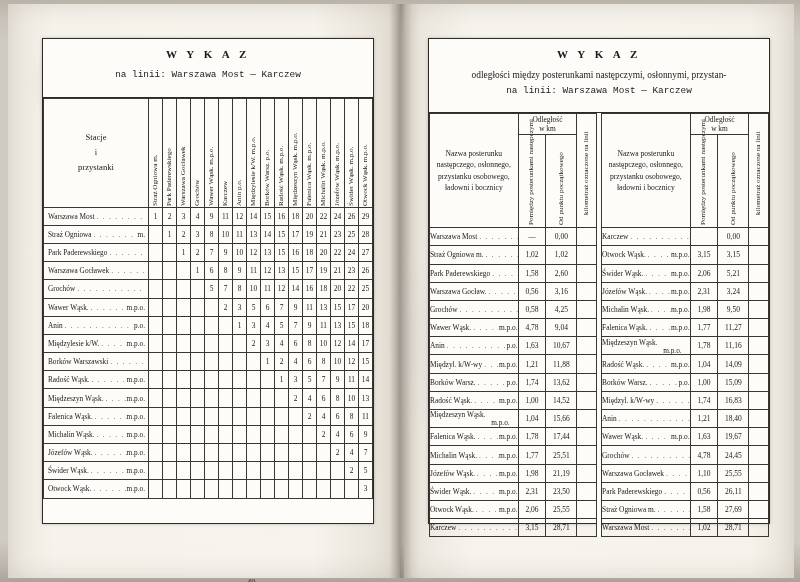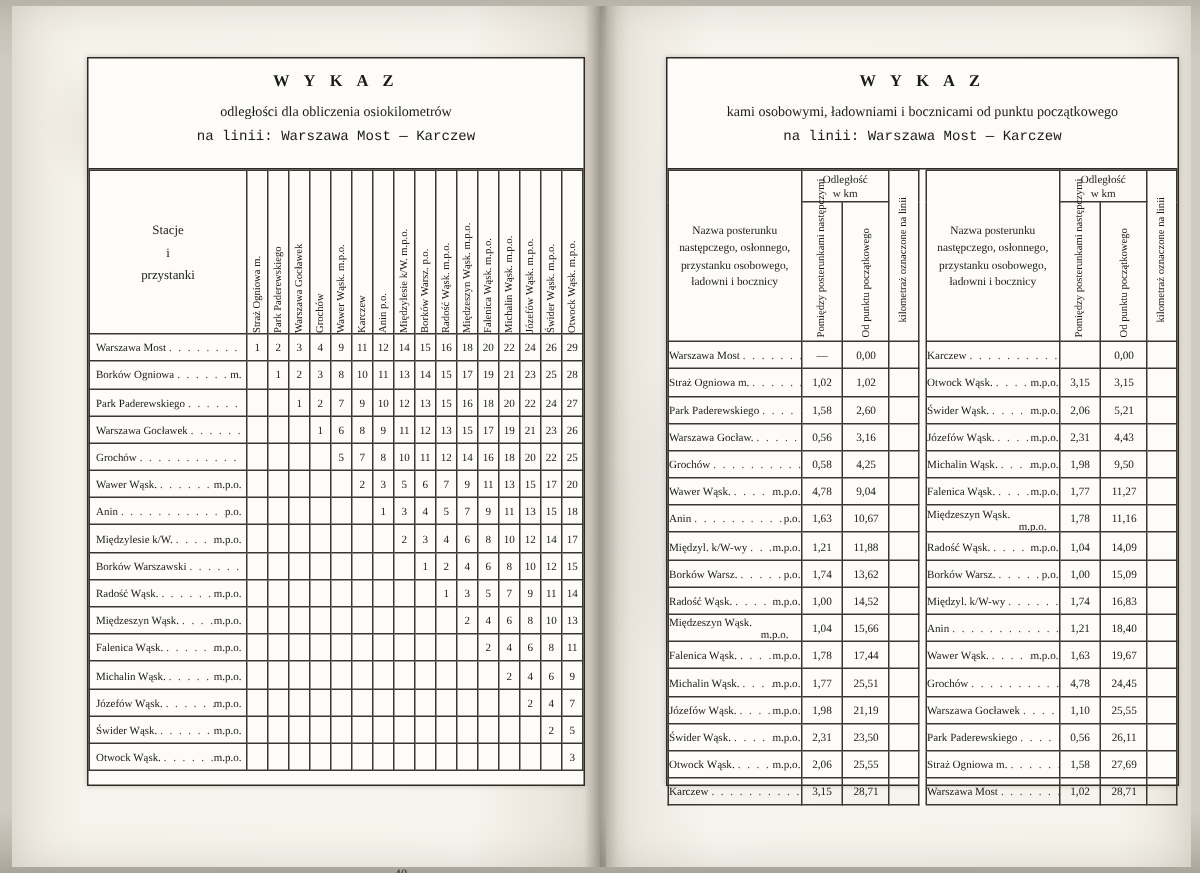--- a/index.html
+++ b/index.html
@@ -67,21 +67,20 @@
     border-radius: 50%;
     pointer-events: none;
   }
 
   
   .sheet {
     position: absolute;
     background: #fdfcf8;
     border: 1.6px solid #2e2b27;
     box-shadow: 0 0 3px rgba(90,84,74,.35);
-    margin-left: 16px;
   }
   #sheet-left  { left: 42px;  top: 38px; width: 330px; height: 484px; }
   #sheet-right { left: 428px; top: 38px; width: 340px; height: 484px; }
 
   .titleblock {
     text-align: center;
     padding: 9px 10px 7px 10px;
   }
   .wykaz {
     font-size: 11px;
@@ -262,21 +261,20 @@
   <div class="page-leaf" id="page-right-leaf">
     <div class="paper-stain" style="left:40px;top:60px;width:160px;height:120px;background:rgba(190,178,168,.13);filter:blur(11px);"></div>
     <div class="paper-stain" style="left:10px;top:240px;width:120px;height:200px;background:rgba(198,180,178,.12);filter:blur(12px);"></div>
   </div>
 
   <div id="book-gutter"></div>
 
   <div class="sheet" id="sheet-left">
     <div class="titleblock">
       <div class="wykaz">W Y K A Z</div>
-      <div class="subtitle">odległości dla obliczenia osiokilometrów</div>
       <div class="subtitle subtitle-line2">na linii: Warszawa Most — Karczew</div>
     </div>
     <hr class="titlerule">
     <table id="matrix-table">
       <thead>
         <tr>
           <th class="hdr-stub">
             <div>Stacje</div>
             <div>i</div>
             <div>przystanki</div>
@@ -353,21 +351,21 @@
             <td class="cell-num">18</td>
             <td class="cell-num">20</td>
             <td class="cell-num">22</td>
             <td class="cell-num">24</td>
             <td class="cell-num">26</td>
             <td class="cell-num">29</td>
           </tr>
           <tr>
             <td class="rowhdr">
               <span class="rowhdr-inner">
-                <span class="rowhdr-name">Borków Ogniowa</span>
+                <span class="rowhdr-name">Straż Ogniowa</span>
                 <span class="rowhdr-dots">. . . . . . . . . . . . . . . . . . . . .</span>
                 <span class="rowhdr-suffix">m.</span>
               </span>
             </td>
             <td class="cell-blank"></td>
             <td class="cell-num">1</td>
             <td class="cell-num">2</td>
             <td class="cell-num">3</td>
             <td class="cell-num">8</td>
             <td class="cell-num">10</td>
@@ -733,21 +731,21 @@
             <td class="cell-num">3</td>
           </tr>
         </tbody>
     </table>
     <div class="folio" id="folio-left">40</div>
   </div>
 
   <div class="sheet" id="sheet-right">
     <div class="titleblock">
       <div class="wykaz">W Y K A Z</div>
-      <div class="subtitle">kami osobowymi, ładowniami i bocznicami od punktu początkowego</div>
+      <div class="subtitle">odległości między posterunkami następczymi, osłonnymi, przystan-</div>
       <div class="subtitle subtitle-line2">na linii: Warszawa Most — Karczew</div>
     </div>
     <hr class="titlerule">
     <table id="dist-table">
       <colgroup>
         <col class="grp-name">
           <col class="grp-between">
           <col class="grp-from">
           <col class="grp-km">
         <col class="divider-col">
@@ -878,21 +876,21 @@
             <td class="dv-cell"></td>
             <td class="divider-col"></td>
             <td class="dn-cell">
               <span class="dn-flex">
                 <span>Józefów Wąsk.</span>
                 <span class="dn-dots">. . . . . . . . . . . . . . .</span>
                 <span>m.p.o.</span>
               </span>
             </td>
             <td class="dv-cell">2,31</td>
-            <td class="dv-cell">4,43</td>
+            <td class="dv-cell">3,24</td>
             <td class="dv-cell"></td>
           </tr>
           <tr>
             <td class="dn-cell">
               <span class="dn-flex">
                 <span>Grochów</span>
                 <span class="dn-dots">. . . . . . . . . . . . . . .</span>
                 <span></span>
               </span>
             </td>

